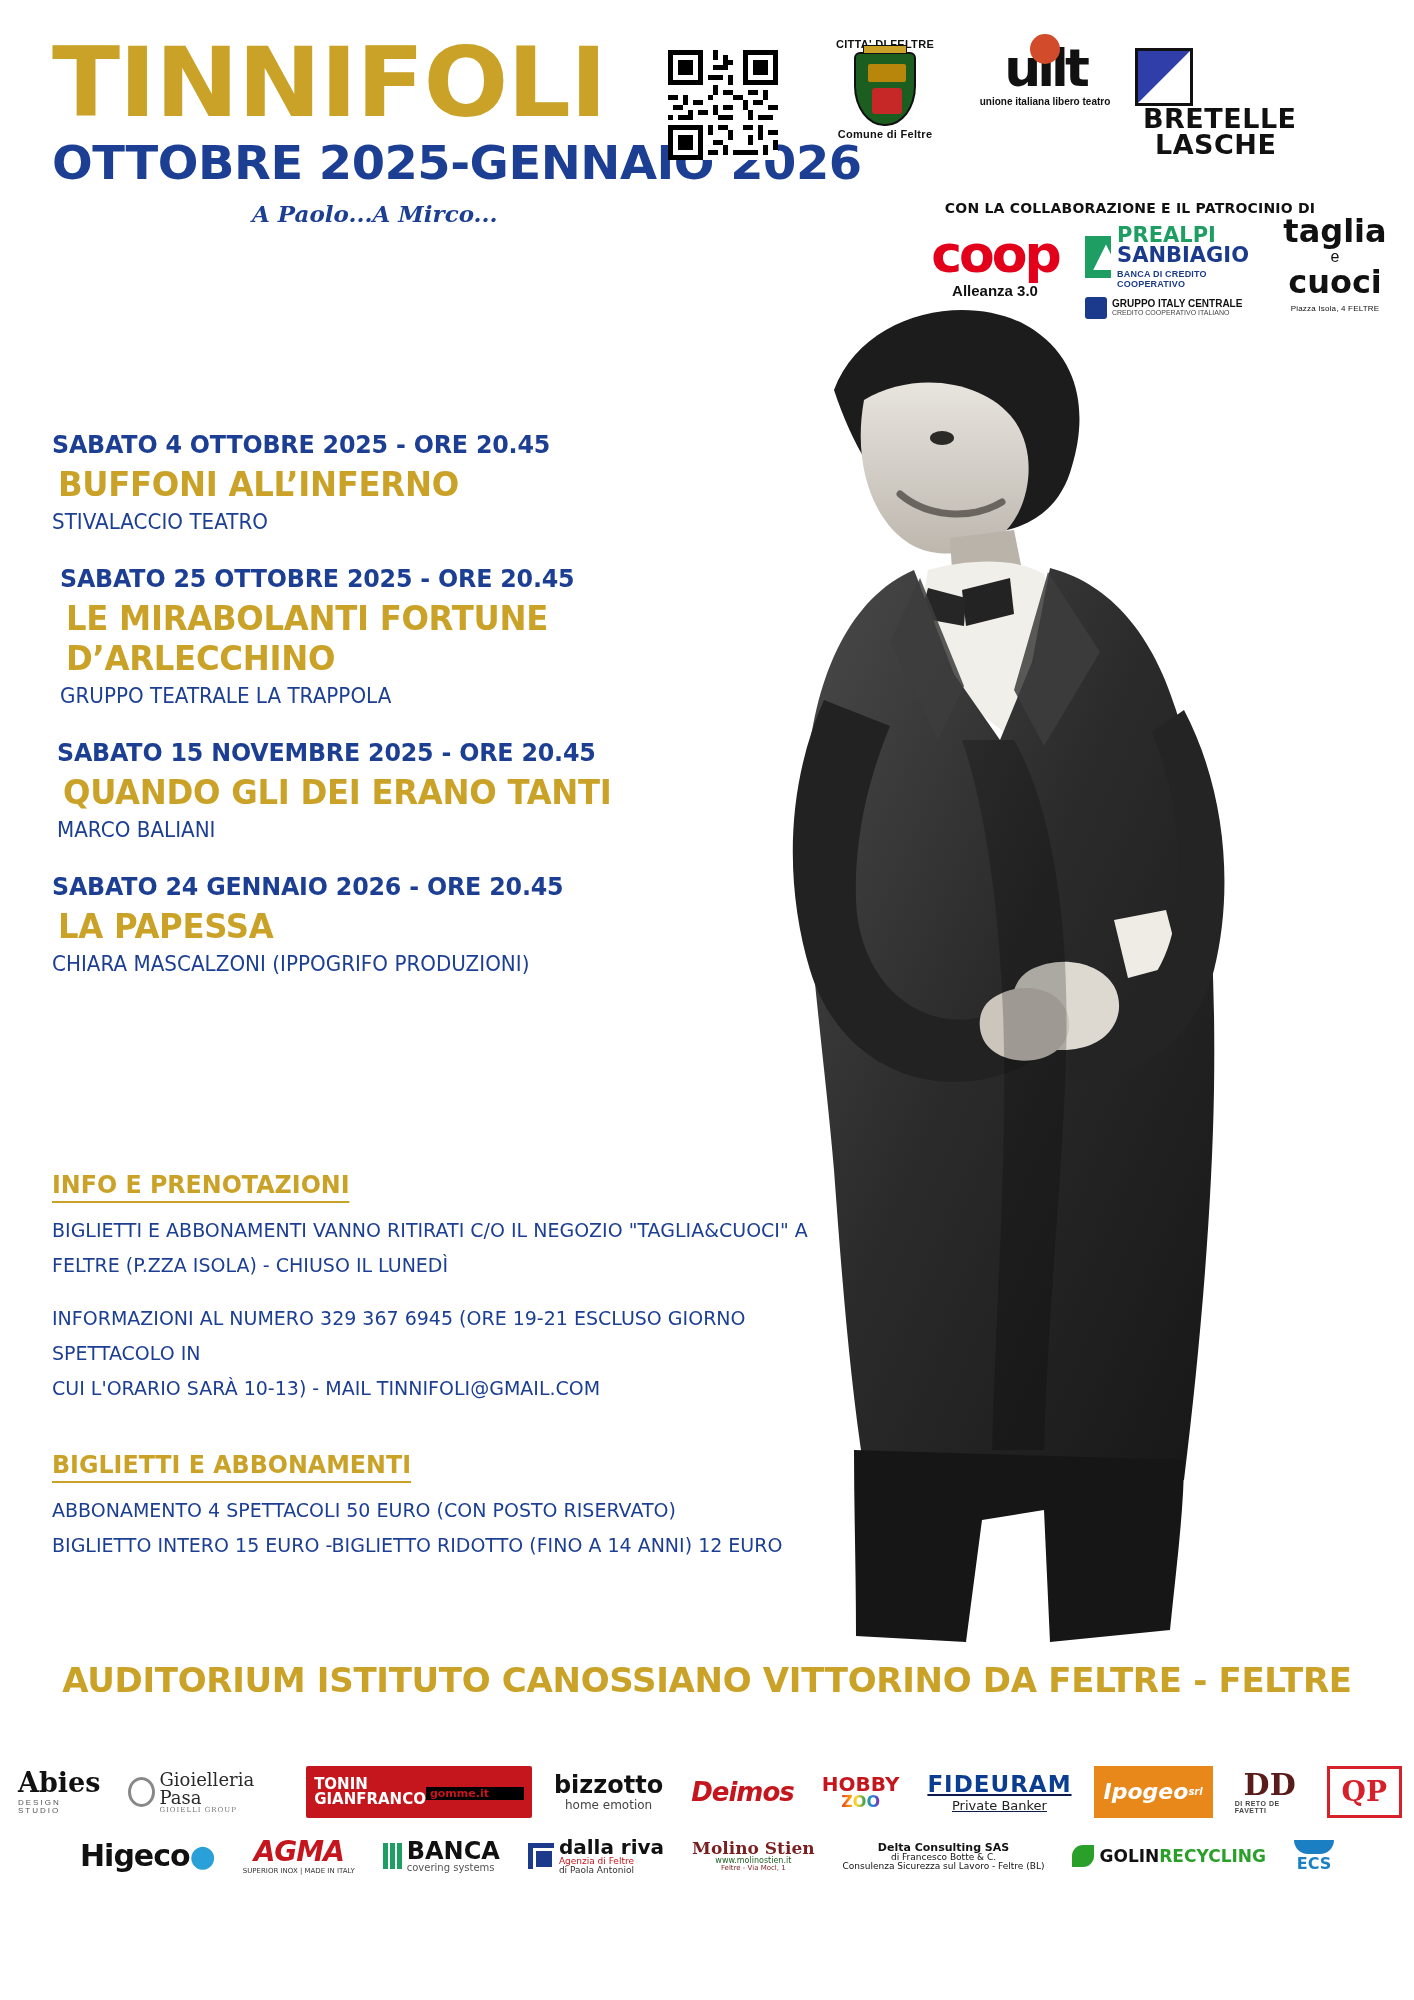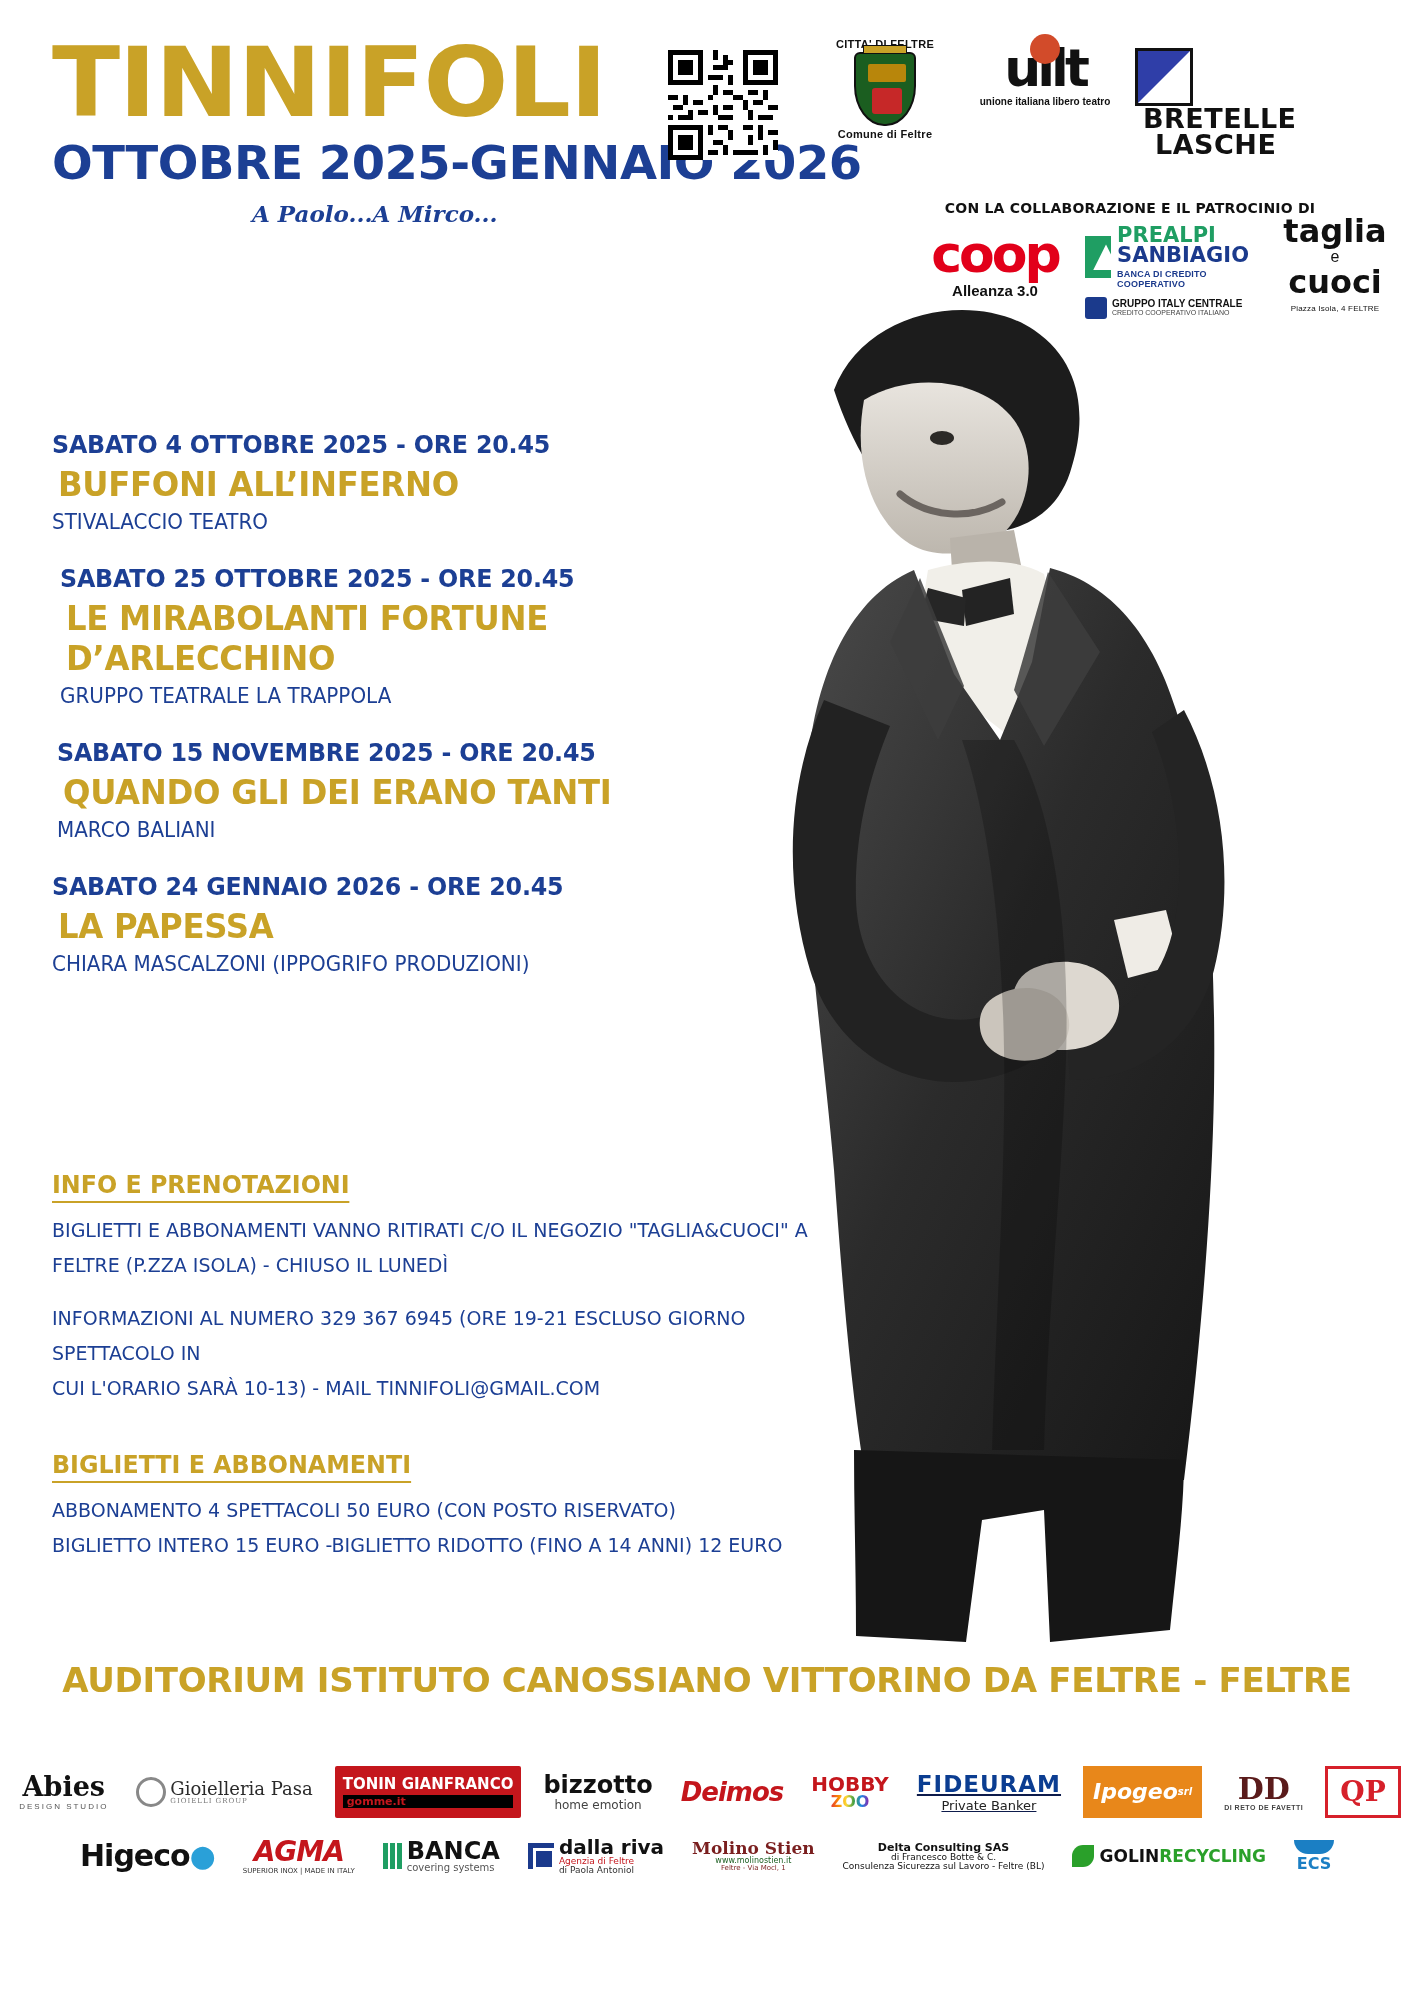--- a/index.html
+++ b/index.html
@@ -426,21 +426,21 @@
     font-family: "DejaVu Sans", sans-serif;
     line-height: 1;
     text-align: left;
   }
   .sp-abies { font-family: "DejaVu Serif", serif; font-size: 27px; font-weight: 700; color:#111; flex-direction: column;}
   .sp-abies .s { font-size: 8px; letter-spacing: 2px; font-weight: 400; color:#555; margin-top:3px; font-family:"Liberation Sans", sans-serif;}
   .sp-pasa { color:#2a2a2a; font-size: 18px; font-family:"DejaVu Serif", serif; display:flex; align-items:center; gap:4px;}
   .sp-pasa .ring { width: 30px; height: 30px; border: 3px solid #888; border-radius: 50%; }
   .sp-pasa .col { display:flex; flex-direction: column; align-items:flex-start;}
   .sp-pasa .s { font-size: 7px; color:#777; letter-spacing:1px;}
-  .sp-tonin { background:#c4161c; color:#fff; font-size:15px; font-weight:700; padding: 4px 8px; flex-direction:column; border-radius:2px;}
+  .sp-tonin { background:#c4161c; color:#fff; font-size:15px; font-weight:700; padding: 4px 8px; flex-direction:row; border-radius:2px;}
   .sp-tonin .s { background:#000000; color:#c4161c; font-size:11px; margin-top:3px; padding: 1px 4px; width:100%;}
   .sp-bizzotto { flex-direction: column; }
   .sp-bizzotto .b1 { font-size: 24px; font-weight:700; color:#111;}
   .sp-bizzotto .b2 { font-size: 12px; color:#444; margin-top:2px;}
   .sp-deimos { color:#c4161c; font-size: 26px; font-weight:700; font-style: italic; letter-spacing:-1px;}
   .sp-hobby { flex-direction: column; font-weight: 700;}
   .sp-hobby .h1 { font-size: 20px; color:#c4161c; }
   .sp-hobby .h2 { font-size: 16px; background: linear-gradient(90deg,#e53935,#fb8c00,#fdd835,#43a047,#1e88e5,#8e24aa); -webkit-background-clip: text; background-clip: text; color: transparent; }
   .sp-fideuram { flex-direction: column; text-decoration: underline;}
   .sp-fideuram .f1 { font-size: 23px; font-weight:700; color:#0b3d91; letter-spacing:1px;}

